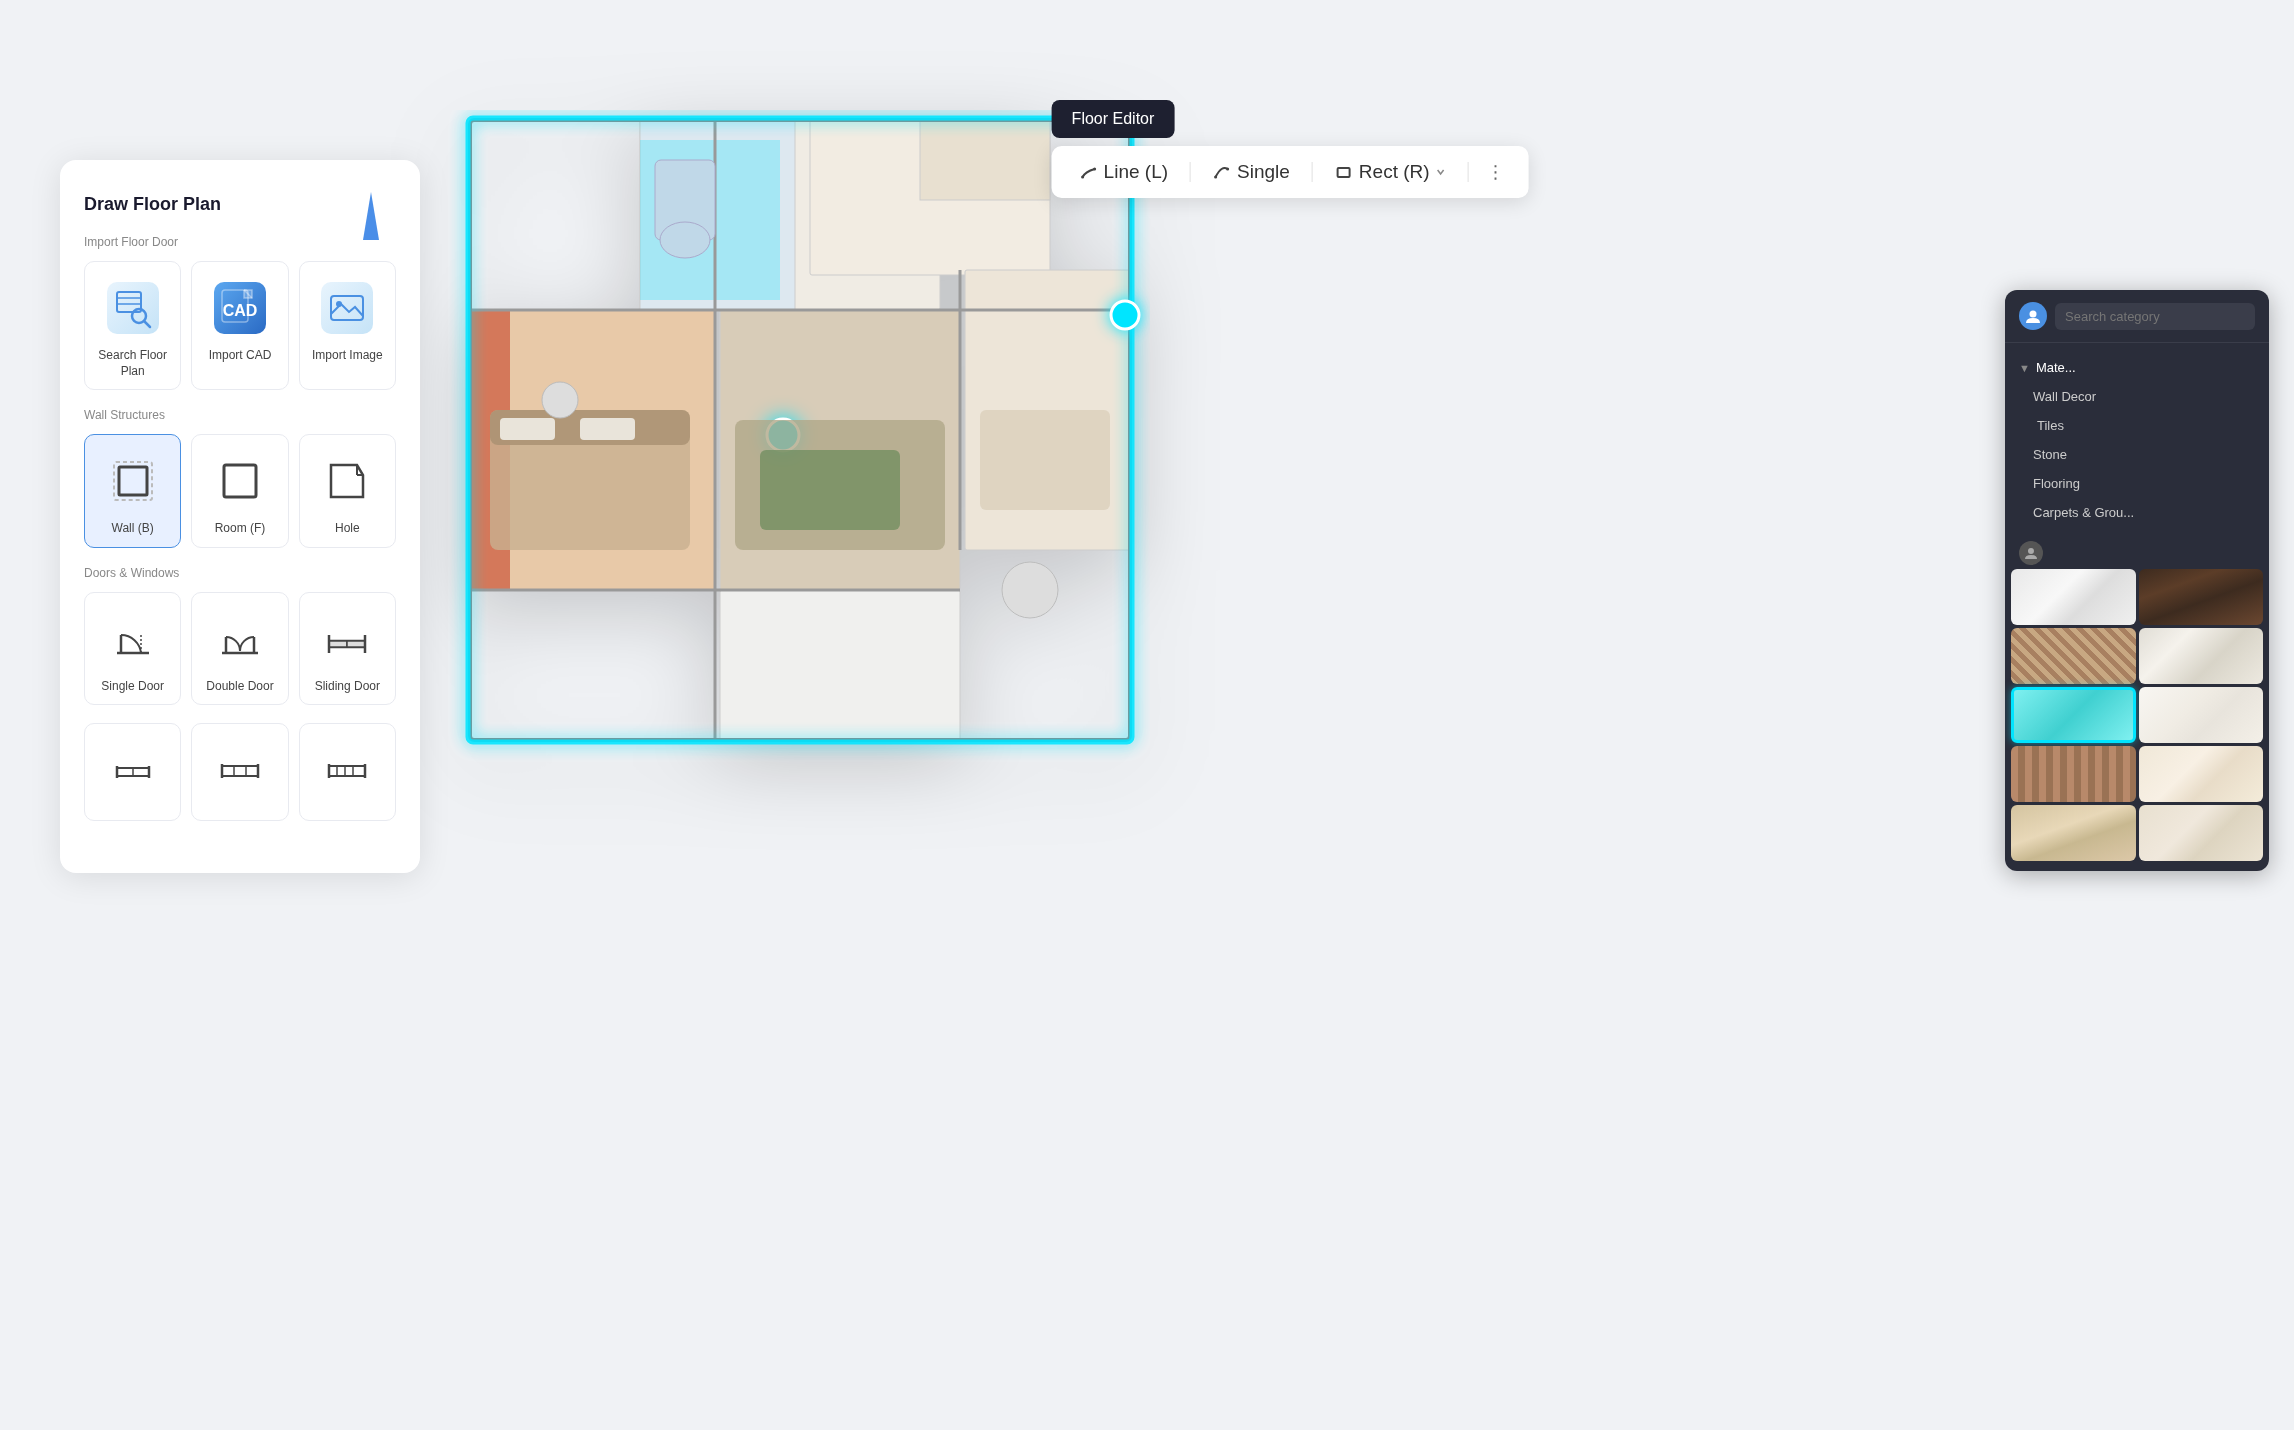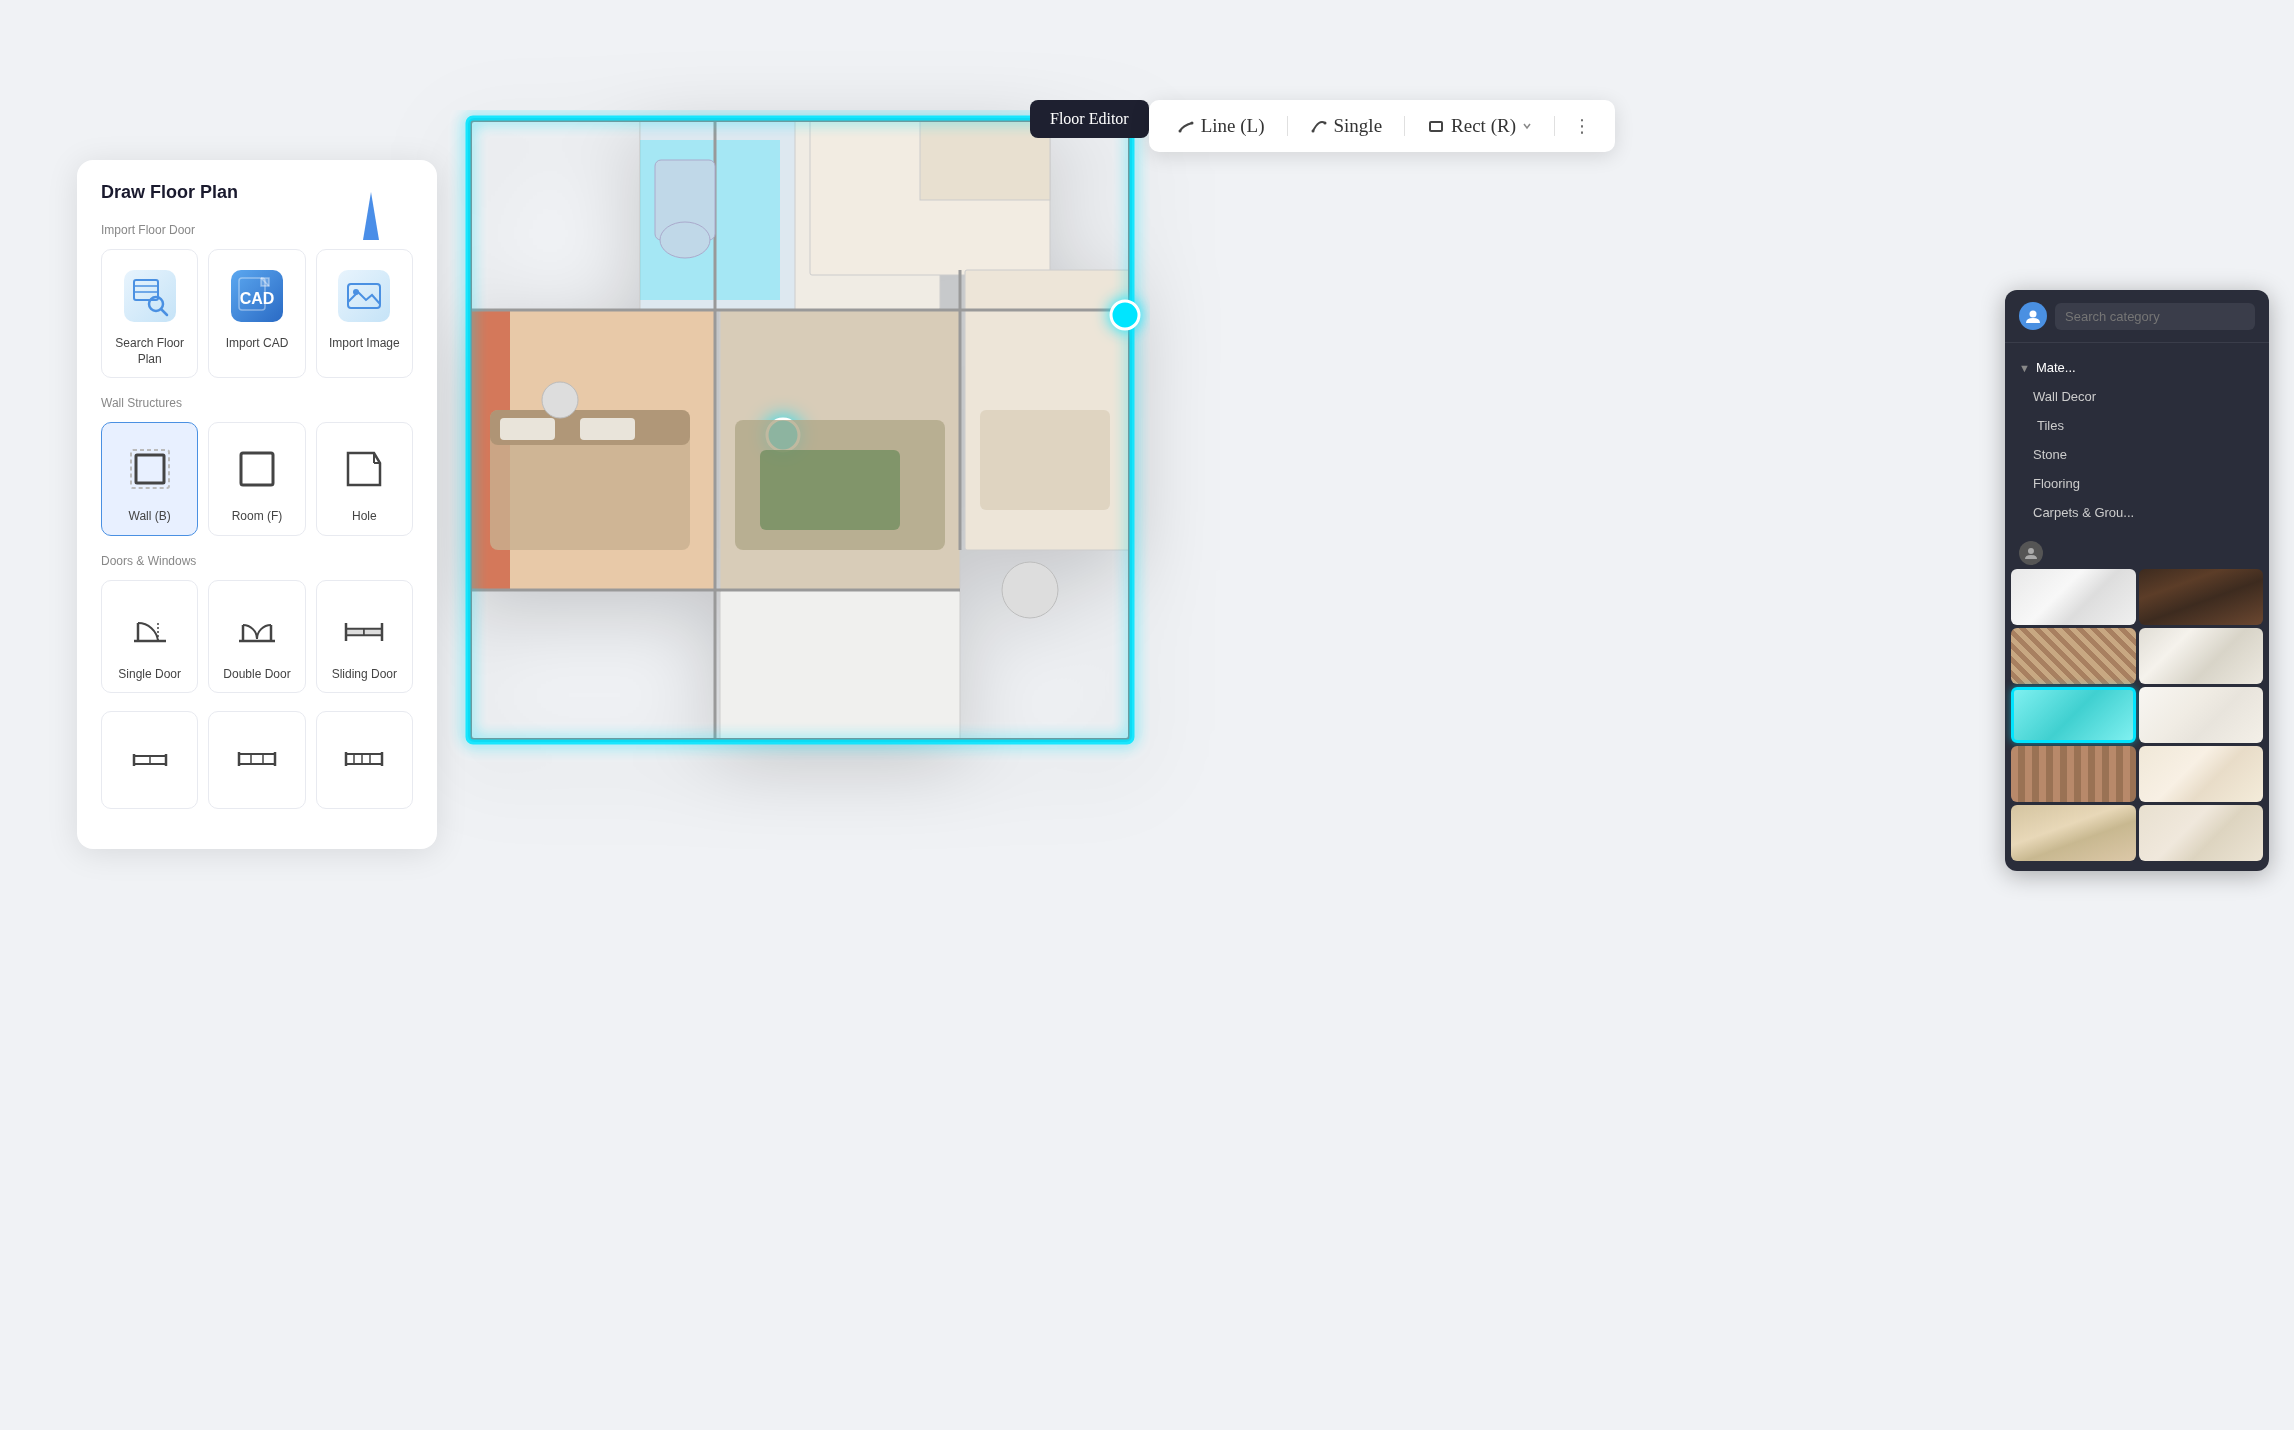--- a/index.html
+++ b/index.html
@@ -14,23 +14,22 @@
 
     
     .left-panel {
       position: absolute;
       left: 60px;
       top: 160px;
       width: 360px;
       background: #fff;
       border-radius: 16px;
       box-shadow: 0 4px 32px rgba(0,0,0,0.10);
-      padding: 22px 24px;
+      padding: 34px 24px;
       z-index: 10;
-      margin-left: 17px;
     }
     .panel-title {
       font-size: 18px;
       font-weight: 600;
       color: #1a1a2e;
       margin-bottom: 20px;
     }
     .section-label {
       font-size: 12px;
       color: #888;
@@ -70,24 +69,23 @@
       line-height: 1.3;
     }
 
     
     .floor-editor-toolbar {
       position: absolute;
       top: 100px;
       left: 50%;
       transform: translateX(-20%);
       display: flex;
-      flex-direction: row;
+      flex-direction: column;
       align-items: flex-start;
       z-index: 20;
-      font-family: Liberation Serif, serif;
     }
     .toolbar-title {
       background: #1e2030;
       color: #fff;
       font-size: 16px;
       font-weight: 500;
       padding: 10px 20px;
       border-radius: 8px;
       margin-bottom: 8px;
     }

